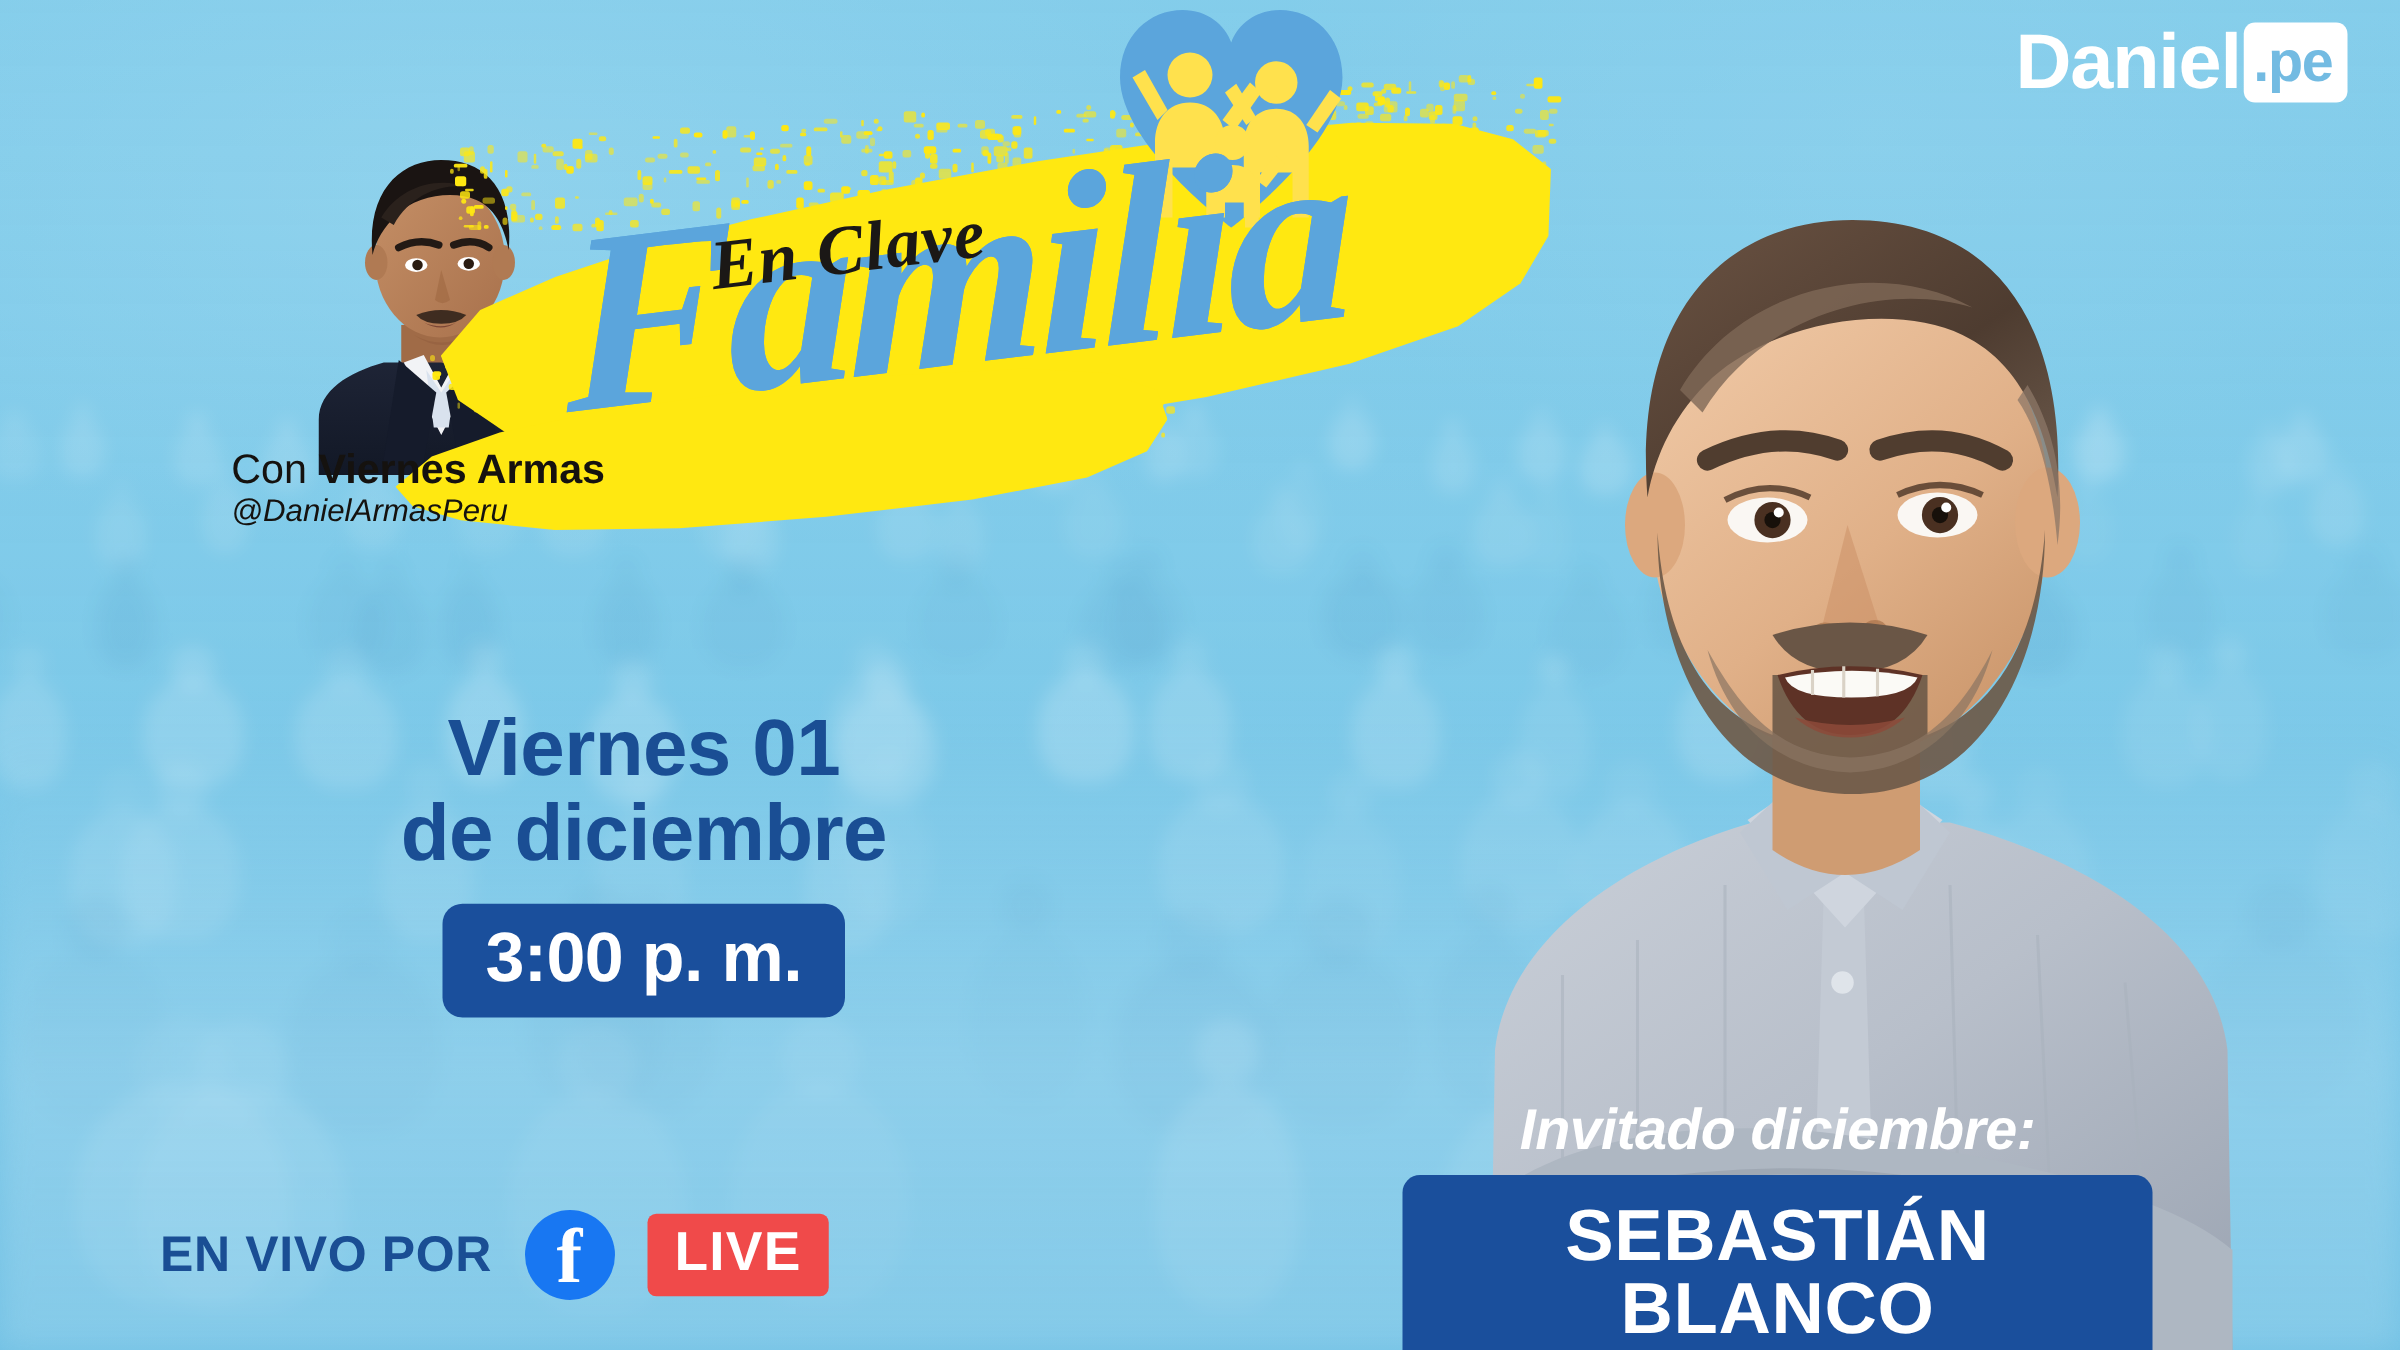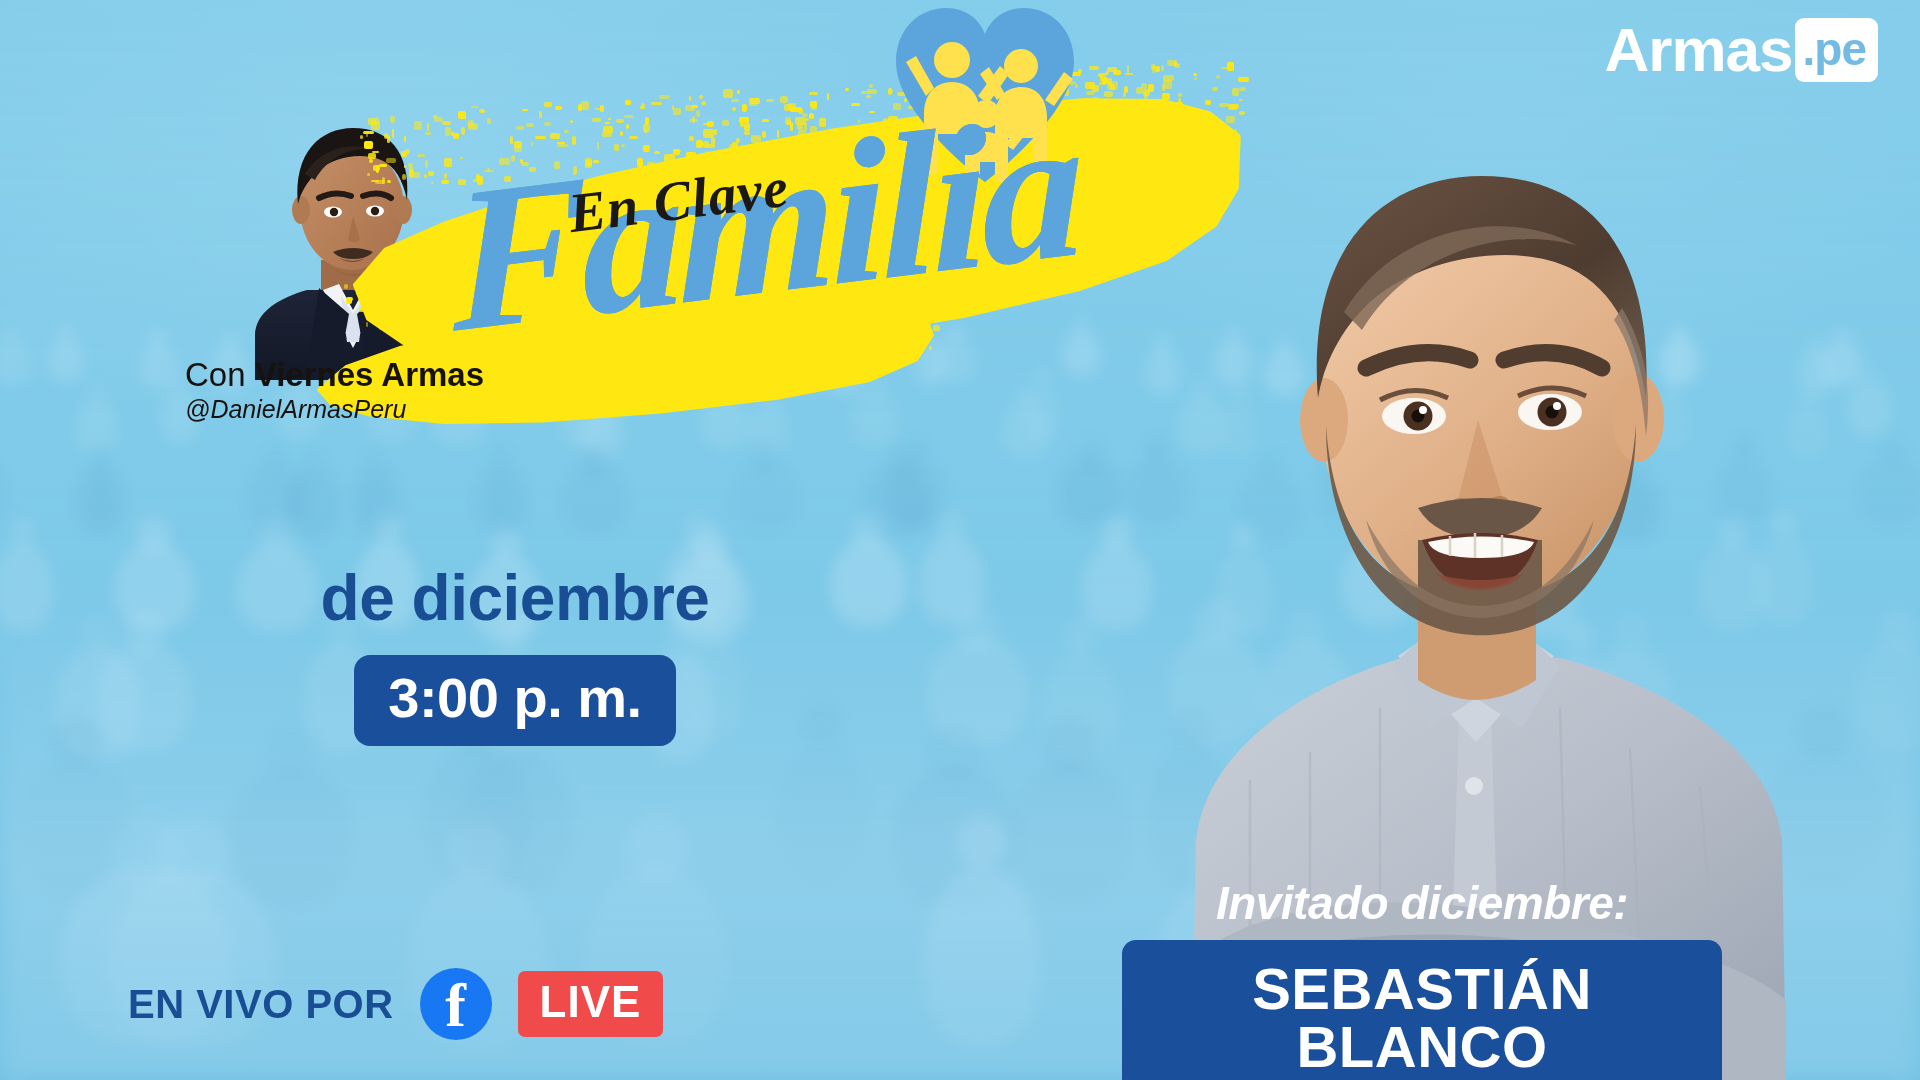--- a/index.html
+++ b/index.html
@@ -326,21 +326,21 @@
       <i class="l" style="left:67.44%;top:63.53%;width:66px;height:69px;border-radius:50%;opacity:0.70"></i>
       <i class="l" style="left:74.75%;top:70.78%;width:142px;height:180px;opacity:0.45"></i>
       <i class="l" style="left:76.82%;top:63.78%;width:62px;height:65px;border-radius:50%;opacity:0.54"></i>
       <i class="l" style="left:83.10%;top:70.86%;width:162px;height:180px;opacity:0.68"></i>
       <i class="l" style="left:85.47%;top:63.86%;width:71px;height:75px;border-radius:50%;opacity:0.49"></i>
     </div>
   <div class="crowd-soft"></div>
   <div class="bg-veil"></div>
 
   <div class="brand">
-    <div class="brand-word">Armas</div>
+    <div class="brand-word">Daniel</div>
     <div class="brand-tld">.pe</div>
   </div>
 
   <div class="showlogo">
       <i class="brush-speck" style="left:45px;top:117px;width:4px;height:7px;opacity:0.55"></i>
       <i class="brush-speck" style="left:372px;top:101px;width:4px;height:4px;opacity:0.85"></i>
       <i class="brush-speck" style="left:539px;top:111px;width:6px;height:2px;opacity:0.96"></i>
       <i class="brush-speck" style="left:559px;top:89px;width:4px;height:4px;opacity:0.53"></i>
       <i class="brush-speck" style="left:777px;top:67px;width:10px;height:5px;opacity:0.75"></i>
       <i class="brush-speck" style="left:128px;top:179px;width:8px;height:6px;opacity:0.73"></i>
@@ -1034,20 +1034,21 @@
       <path d="M86 168 q22 12 44 0 q-20 16 -44 0 Z" fill="#8E5C3B" opacity=".45"></path>
     </g>
   </svg>
 
   <div class="host-name">
     <div class="l1"><span>Con </span><b>Viernes Armas</b></div>
     <div class="l2">@DanielArmasPeru</div>
   </div>
 
   <div class="datewrap">
+    <div class="date-l1">Viernes 01</div>
     <div class="date-l2">de diciembre</div>
     <div class="time-badge">3:00 p. m.</div>
   </div>
 
   <div class="live-row">
     <div class="live-label">EN VIVO POR</div>
     <div class="fb-icon">
         <span>f</span>
       </div>
     <div class="live-badge">LIVE</div>

